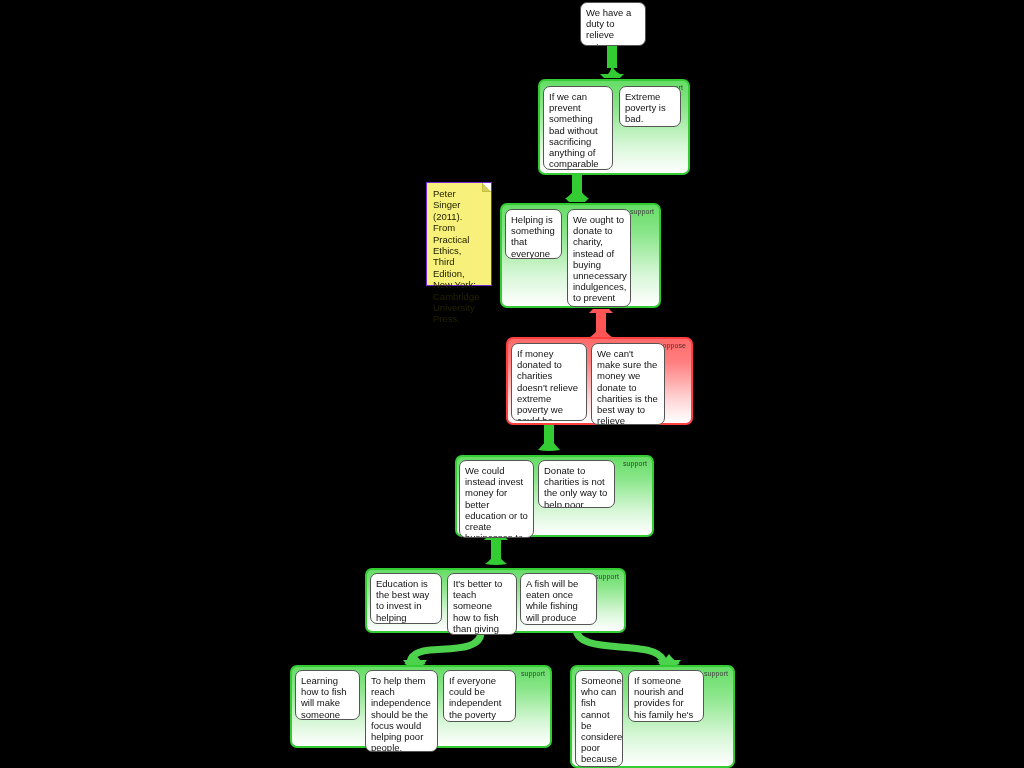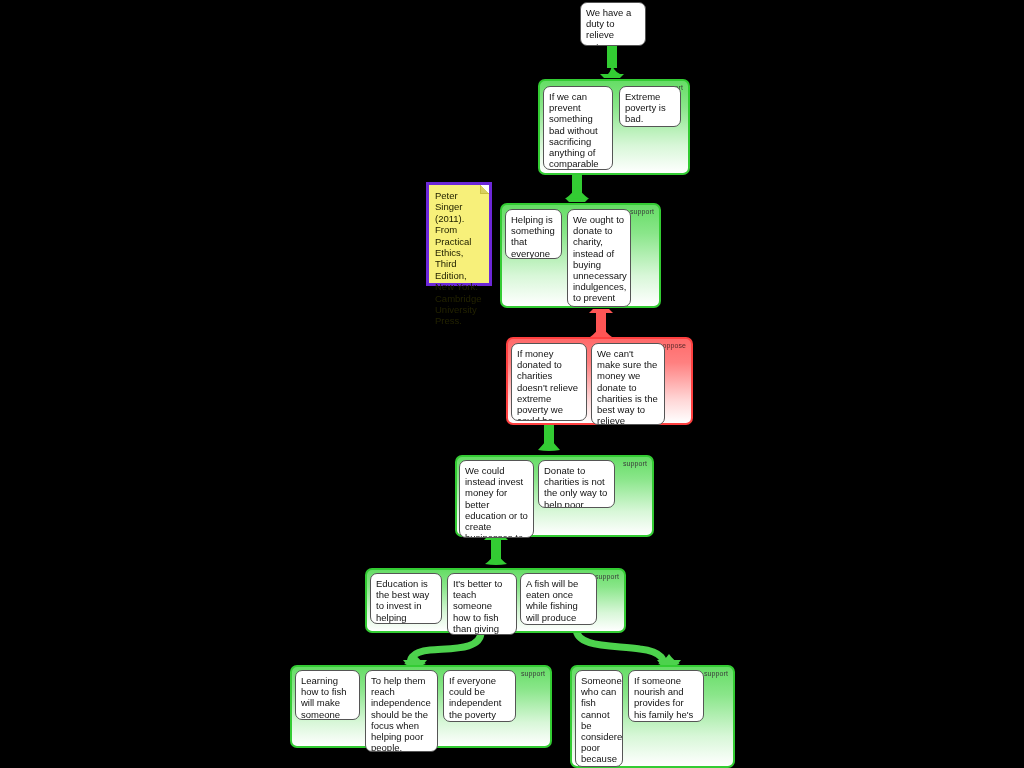--- a/index.html
+++ b/index.html
@@ -47,21 +47,21 @@
     line-height:11.2px;
     color:#111111;
     font-family:"Liberation Sans", sans-serif;
     overflow:hidden;
   }
 
   
   .note{
     position:absolute;
     background:#f7f07a;
-    border:3px solid #6d28d9;
+    border:1px solid #6d28d9;
     box-sizing:border-box;
     padding:5px 6px;
     font-size:9.5px;
     line-height:11.4px;
     color:#222200;
     font-family:"Liberation Sans", sans-serif;
   }
   .note .fold{
     position:absolute;
     top:0;right:0;
@@ -146,21 +146,21 @@
     <span class="grp-label">support</span>
   </div>
   <div class="card" style="left:370px;top:573px;width:72px;height:51px;">Education is the best way to invest in helping people.</div>
   <div class="card" style="left:447px;top:573px;width:70px;height:62px;">It's better to teach someone how to fish than giving him a fish.</div>
   <div class="card" style="left:520px;top:573px;width:77px;height:52px;">A fish will be eaten once while fishing will produce more fishes.</div>
 
   <div class="group support" style="left:290px;top:665px;width:262px;height:83px;">
     <span class="grp-label">support</span>
   </div>
   <div class="card" style="left:295px;top:670px;width:65px;height:50px;">Learning how to fish will make someone independent.</div>
-  <div class="card" style="left:365px;top:670px;width:73px;height:82px;">To help them reach independence should be the focus when helping poor people.</div>
+  <div class="card" style="left:365px;top:670px;width:73px;height:82px;">To help them reach independence should be the focus would helping poor people.</div>
   <div class="card" style="left:443px;top:670px;width:73px;height:52px;">If everyone could be independent the poverty rate would be much lower.</div>
 
   <div class="group support" style="left:570px;top:665px;width:165px;height:103px;">
     <span class="grp-label">support</span>
   </div>
   <div class="card" style="left:575px;top:670px;width:48px;height:97px;">Someone who can fish cannot be considered poor because he can eat and sell.</div>
   <div class="card" style="left:628px;top:670px;width:76px;height:52px;">If someone nourish and provides for his family he's not poor.</div>
 
 </div>
 

